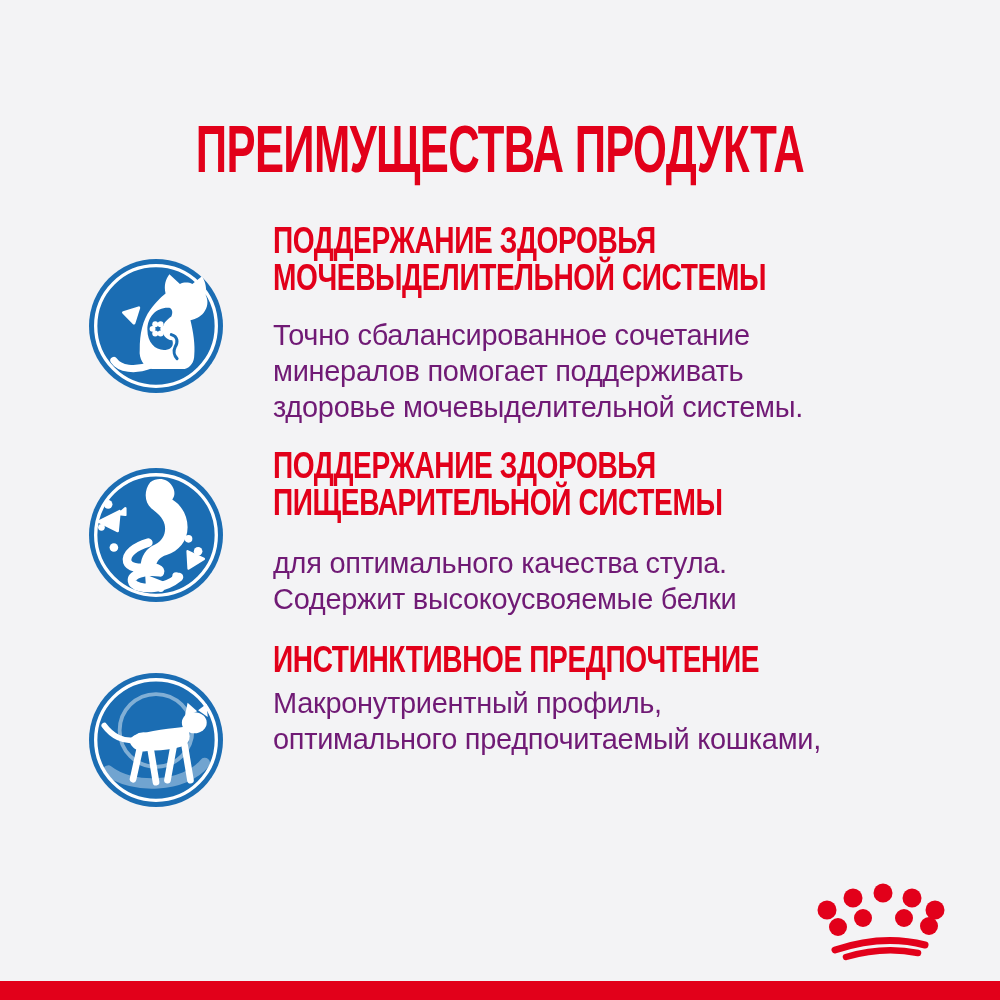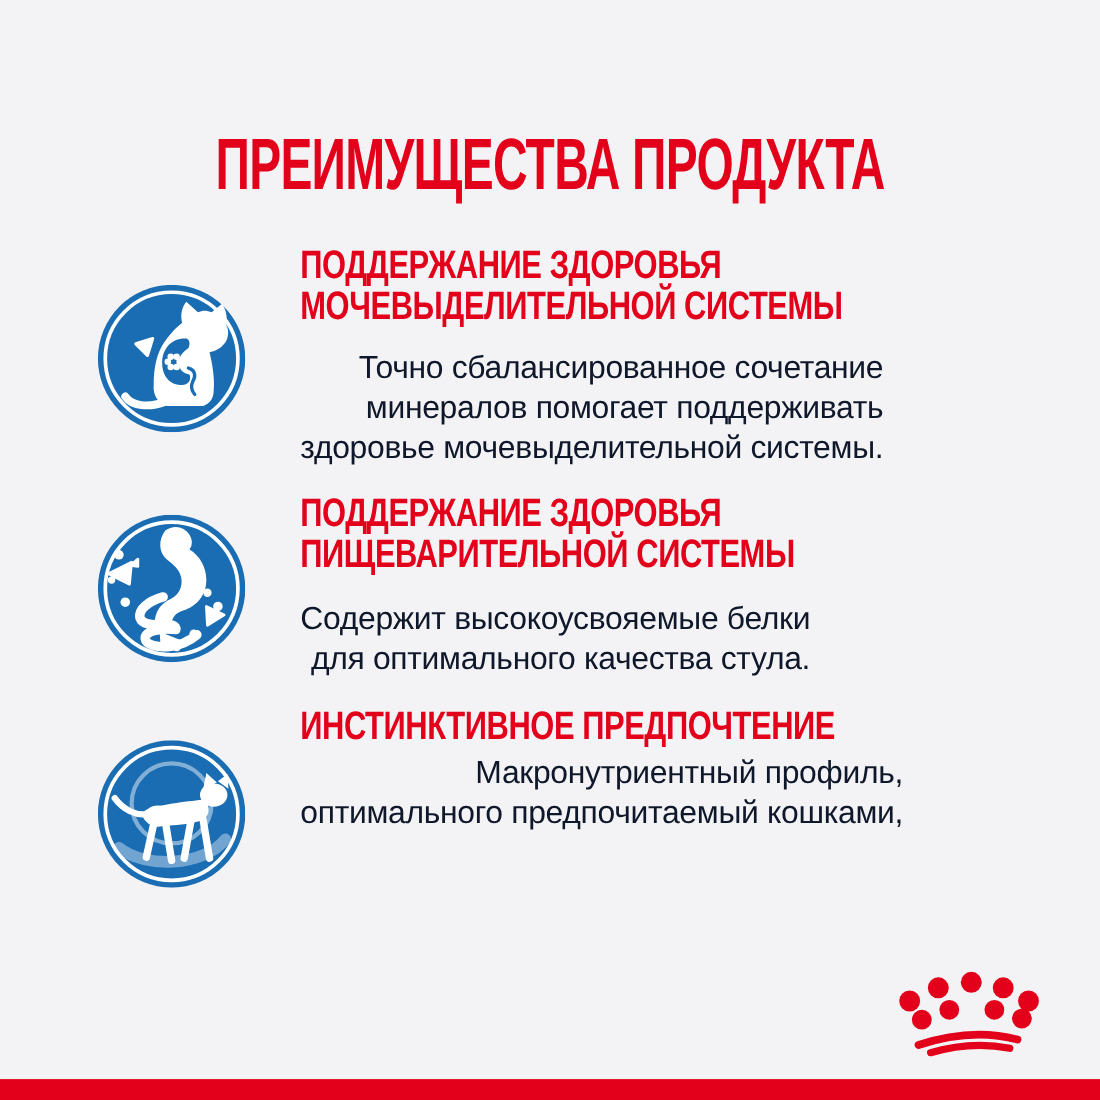--- a/index.html
+++ b/index.html
@@ -20,22 +20,22 @@
   .icon-wrap{position:absolute;left:0;width:134px;height:134px;}
   .icon-wrap svg{display:block;width:134px;height:134px;}
   .text-col{position:absolute;left:184px;top:0;width:690px;}
   .heading{
     color:#e2001a;font-weight:bold;font-size:36px;line-height:37px;
     transform:scaleX(0.78);transform-origin:0 0;
     white-space:nowrap;letter-spacing:-0.5px;
   }
   .bodytext{
     position:absolute;left:0;
-    color:#0f172a;font-size:29px;line-height:36px;
-    white-space:nowrap;letter-spacing:-0.3px;text-align:right;
+    color:#701a75;font-size:29px;line-height:36px;
+    white-space:nowrap;letter-spacing:-0.3px;
   }
   .bottom-bar{
     position:absolute;left:0;top:981px;width:1000px;height:19px;
     background:#e2001a;
   }
   .crown{position:absolute;left:812px;top:878px;width:136px;height:92px;}
 </style>
 </head>
 <body>
 
@@ -104,22 +104,22 @@
         <circle cx="75" cy="126" r="3.5"></circle>
       </g>
     </svg>
   </div>
   <div class="text-col">
     <div class="heading">
       <div>ПОДДЕРЖАНИЕ ЗДОРОВЬЯ</div>
       <div>ПИЩЕВАРИТЕЛЬНОЙ СИСТЕМЫ</div>
     </div>
     <div class="bodytext" style="top:98px">
+      <div>для оптимального качества стула.</div>
       <div>Содержит высокоусвояемые белки</div>
-      <div>для оптимального качества стула.</div>
     </div>
   </div>
 </div>
 
 <div class="section" style="top:641px">
   <div class="icon-wrap" style="top:32px">
     <svg viewBox="0 0 140 140" xmlns="http://www.w3.org/2000/svg">
       <circle cx="70" cy="70" r="70" fill="#1b6db3"></circle>
       <circle cx="70" cy="70" r="63" fill="none" stroke="#ffffff" stroke-width="3.5"></circle>
       <circle cx="70" cy="60" r="38" fill="none" stroke="rgba(255,255,255,0.45)" stroke-width="4"></circle>

